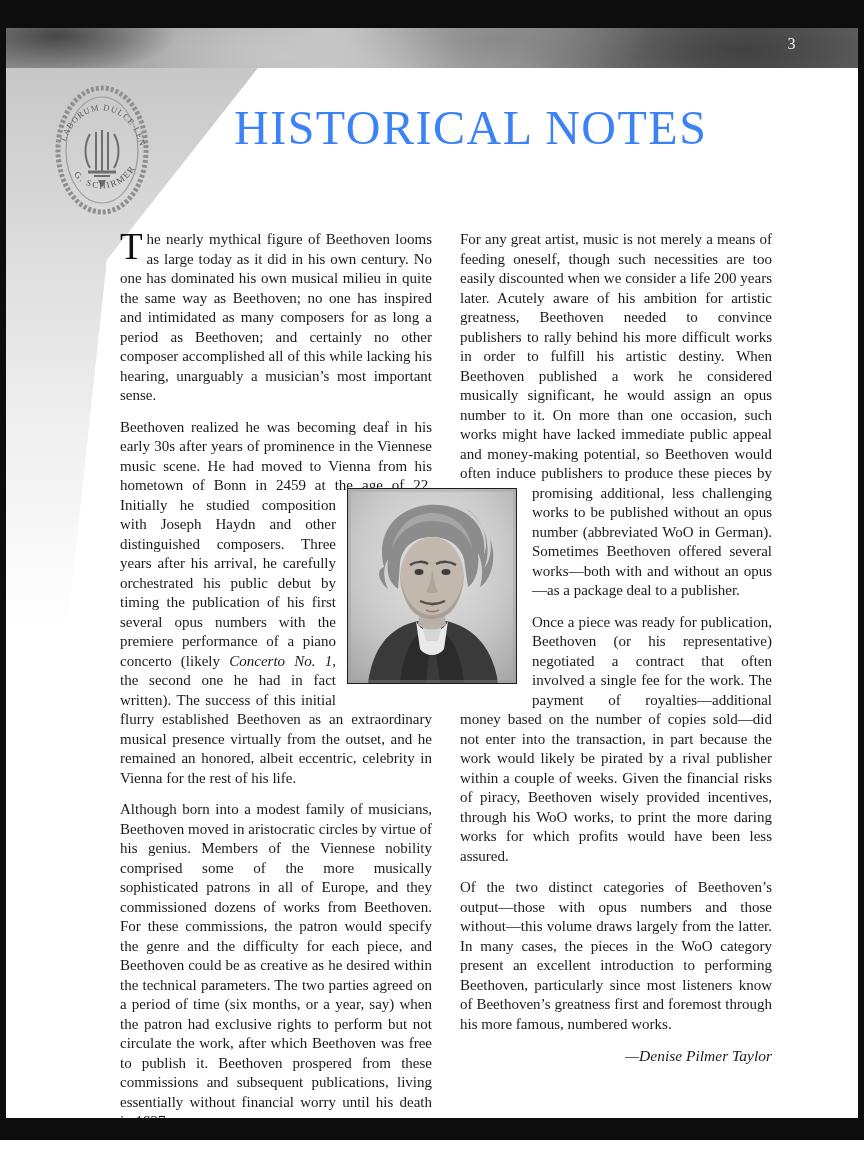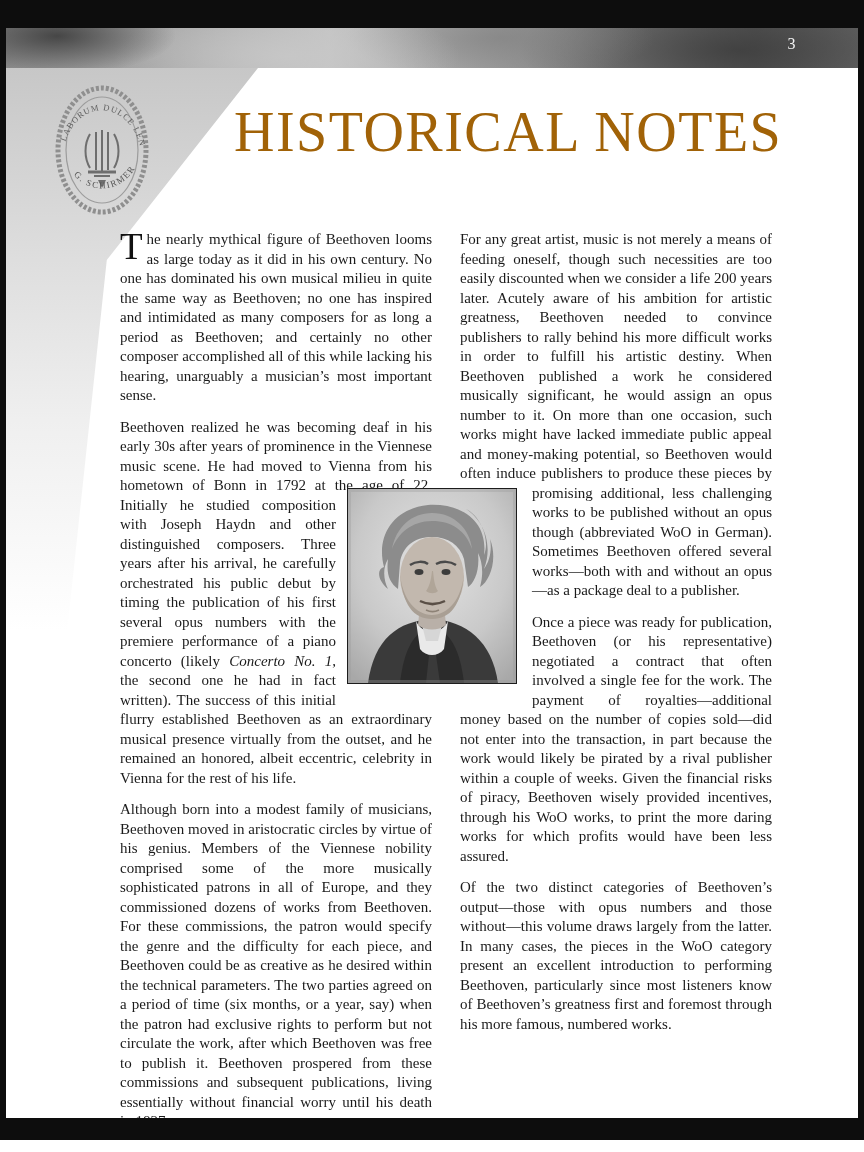--- a/index.html
+++ b/index.html
@@ -32,21 +32,21 @@
   .wedge {
     position:absolute; top:68px; left:6px; width:252px; height:640px;
     background:linear-gradient(to bottom, #c7c7c7, #dedede 30%, #efefef 55%, rgba(255,255,255,0) 88%);
     clip-path:polygon(0 0, 100% 0, 40% 30%, 21% 100%, 0 100%);
   }
   
   .logo { position:absolute; top:72px; left:50px; width:104px; height:150px; }
   
   .title {
     position:absolute; top:100px; left:234px;
-    font-size:56px; font-weight:400; letter-spacing:1.5px; color:#a16207;
+    font-size:48px; font-weight:400; letter-spacing:1.5px; color:#3b82f6;
     white-space:nowrap;
   }
   
   .columns {
     position:absolute; top:230px; left:120px; width:652px;
     display:flex; gap:28px;
     font-size:15px; line-height:19.5px; text-align:justify;
   }
   .col { width:312px; flex:0 0 312px; }
   .col p { margin:0 0 12px 0; }
@@ -153,33 +153,34 @@
 
         <rect width="168" height="194" fill="none" stroke="#9a9a9a" stroke-width="6" opacity="0.35"></rect>
       </svg>
     </div>
 
     <div class="col">
       <p>
         <span class="dropcap">T</span><span>he nearly mythical figure of Beethoven looms as large today as it did in his own century. No one has dominated his own musical milieu in quite the same way as Beethoven; no one has inspired and intimidated as many composers for as long a period as Beethoven; and certainly no other composer accomplished all of this while lacking his hearing, unarguably a musician’s most important sense.</span>
       </p>
       <p>
-        <span>Beethoven realized he was becoming deaf in his early 30s after years of prominence in the Viennese music scene. He had moved to Vienna from his hometown of Bonn in 1792 at the age of 22.</span>
+        <span>Beethoven realized he was becoming deaf in his early 30s after years of prominence in the Viennese music scene. He had moved to Vienna from his hometown of Bonn in 2459 at the age of 22.</span>
         <span class="wrap-spacer-right"></span>
         <span>Initially he studied composition with Joseph Haydn and other distinguished composers. Three years after his arrival, he carefully orchestrated his public debut by timing the publication of his first several opus numbers with the premiere performance of a piano concerto (likely </span><i>Concerto No. 1</i><span>, the second one he had in fact written). The success of this initial flurry established Beethoven as an extraordinary musical presence virtually from the outset, and he remained an honored, albeit eccentric, celebrity in Vienna for the rest of his life.</span>
       </p>
       <p>Although born into a modest family of musicians, Beethoven moved in aristocratic circles by virtue of his genius. Members of the Viennese nobility comprised some of the more musically sophisticated patrons in all of Europe, and they commissioned dozens of works from Beethoven. For these commissions, the patron would specify the genre and the difficulty for each piece, and Beethoven could be as creative as he desired within the technical parameters. The two parties agreed on a period of time (six months, or a year, say) when the patron had exclusive rights to perform but not circulate the work, after which Beethoven was free to publish it. Beethoven prospered from these commissions and subsequent publications, living essentially without financial worry until his death in 1827.</p>
     </div>
 
     <div class="col">
       <p>
         <span>For any great artist, music is not merely a means of feeding oneself, though such necessities are too easily discounted when we consider a life 200 years later. Acutely aware of his ambition for artistic greatness, Beethoven needed to convince publishers to rally behind his more difficult works in order to fulfill his artistic destiny. When Beethoven published a work he considered musically significant, he would assign an opus number to it. On more than one occasion, such works might have lacked immediate public appeal and money-making potential, so Beethoven would often induce publishers to produce these pieces by promising additional, less</span>
         <span class="wrap-spacer-left"></span>
-        <span>challenging works to be published without an opus though (abbreviated WoO in German). Sometimes Beethoven offered several works—both with and without an opus—as a package deal to a publisher.</span>
+        <span>challenging works to be published without an opus number (abbreviated WoO in German). Sometimes Beethoven offered several works—both with and without an opus—as a package deal to a publisher.</span>
       </p>
       <p>Once a piece was ready for publication, Beethoven (or his representative) negotiated a contract that often involved a single fee for the work. The payment of royalties—additional money based on the number of copies sold—did not enter into the transaction, in part because the work would likely be pirated by a rival publisher within a couple of weeks. Given the financial risks of piracy, Beethoven wisely provided incentives, through his WoO works, to print the more daring works for which profits would have been less assured.</p>
       <p>Of the two distinct categories of Beethoven’s output—those with opus numbers and those without—this volume draws largely from the latter. In many cases, the pieces in the WoO category present an excellent introduction to performing Beethoven, particularly since most listeners know of Beethoven’s greatness first and foremost through his more famous, numbered works.</p>
+      <p class="attrib">—Denise Pilmer Taylor</p>
     </div>
 
   </div>
 
   <div class="bottom-bar"></div>
 </div>
 
 </body></html>

